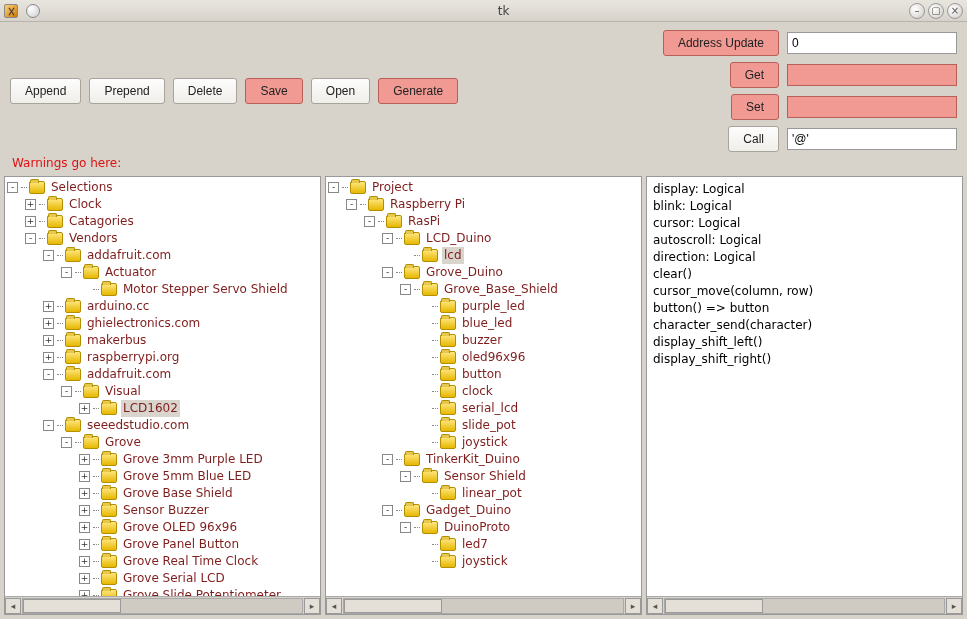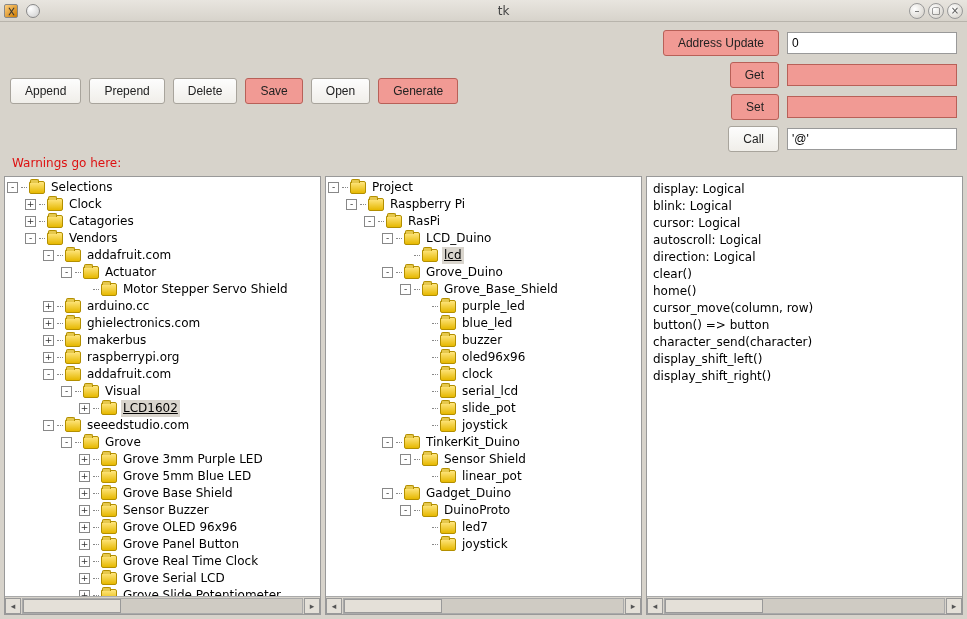--- a/index.html
+++ b/index.html
@@ -143,22 +143,22 @@
 }
 .folder {
   width:16px;height:13px;background:linear-gradient(#ffe680,#e6b800);
   border:1px solid #b38f00;border-radius:2px;margin-right:4px;
   position:relative;flex-shrink:0;
 }
 .folder::before{
   content:'';position:absolute;top:-3px;left:0;width:7px;height:3px;
   background:#e6c84d;border:1px solid #b38f00;border-bottom:none;border-radius:2px 2px 0 0;
 }
-.label { color:#000000; padding:0 2px;}
-.label.sel { background:#d9d5cd;text-decoration:underline; }
+.label { color:#7f1d1d; padding:0 2px;}
+.label.sel { background:#d9d5cd; }
 .indent { display:inline-block; flex-shrink:0;}
 .proplist { padding:4px 6px; line-height:17px; color:#000;}
 .proplist div { white-space:nowrap; }
 </style>
 </head>
 <body>
 
 <div class="titlebar">
   <div class="titlebar-left">
     <span class="xicon"></span>
@@ -458,20 +458,27 @@
           <span class="toggle empty"></span>
           <span class="dotted"></span>
           <span class="folder"></span>
           <span class="label">oled96x96</span>
         </div>
         <div class="node">
           <span class="indent" style="width: 90px;"></span>
           <span class="toggle empty"></span>
           <span class="dotted"></span>
           <span class="folder"></span>
+          <span class="label">button</span>
+        </div>
+        <div class="node">
+          <span class="indent" style="width: 90px;"></span>
+          <span class="toggle empty"></span>
+          <span class="dotted"></span>
+          <span class="folder"></span>
           <span class="label">clock</span>
         </div>
         <div class="node">
           <span class="indent" style="width: 90px;"></span>
           <span class="toggle empty"></span>
           <span class="dotted"></span>
           <span class="folder"></span>
           <span class="label">serial_lcd</span>
         </div>
         <div class="node">
@@ -547,21 +554,20 @@
     </div>
   </div>
   <div class="panel">
     <div class="panel-body proplist" id="proplist">
         <div>display: Logical</div>
         <div>blink: Logical</div>
         <div>cursor: Logical</div>
         <div>autoscroll: Logical</div>
         <div>direction: Logical</div>
         <div>clear()</div>
-        <div>home()</div>
         <div>cursor_move(column, row)</div>
         <div>button() =&gt; button</div>
         <div>character_send(character)</div>
         <div>display_shift_left()</div>
         <div>display_shift_right()</div>
       </div>
     <div class="hscroll">
       <div class="arrow">◂</div>
       <div class="track">
           <div class="thumb"></div>

